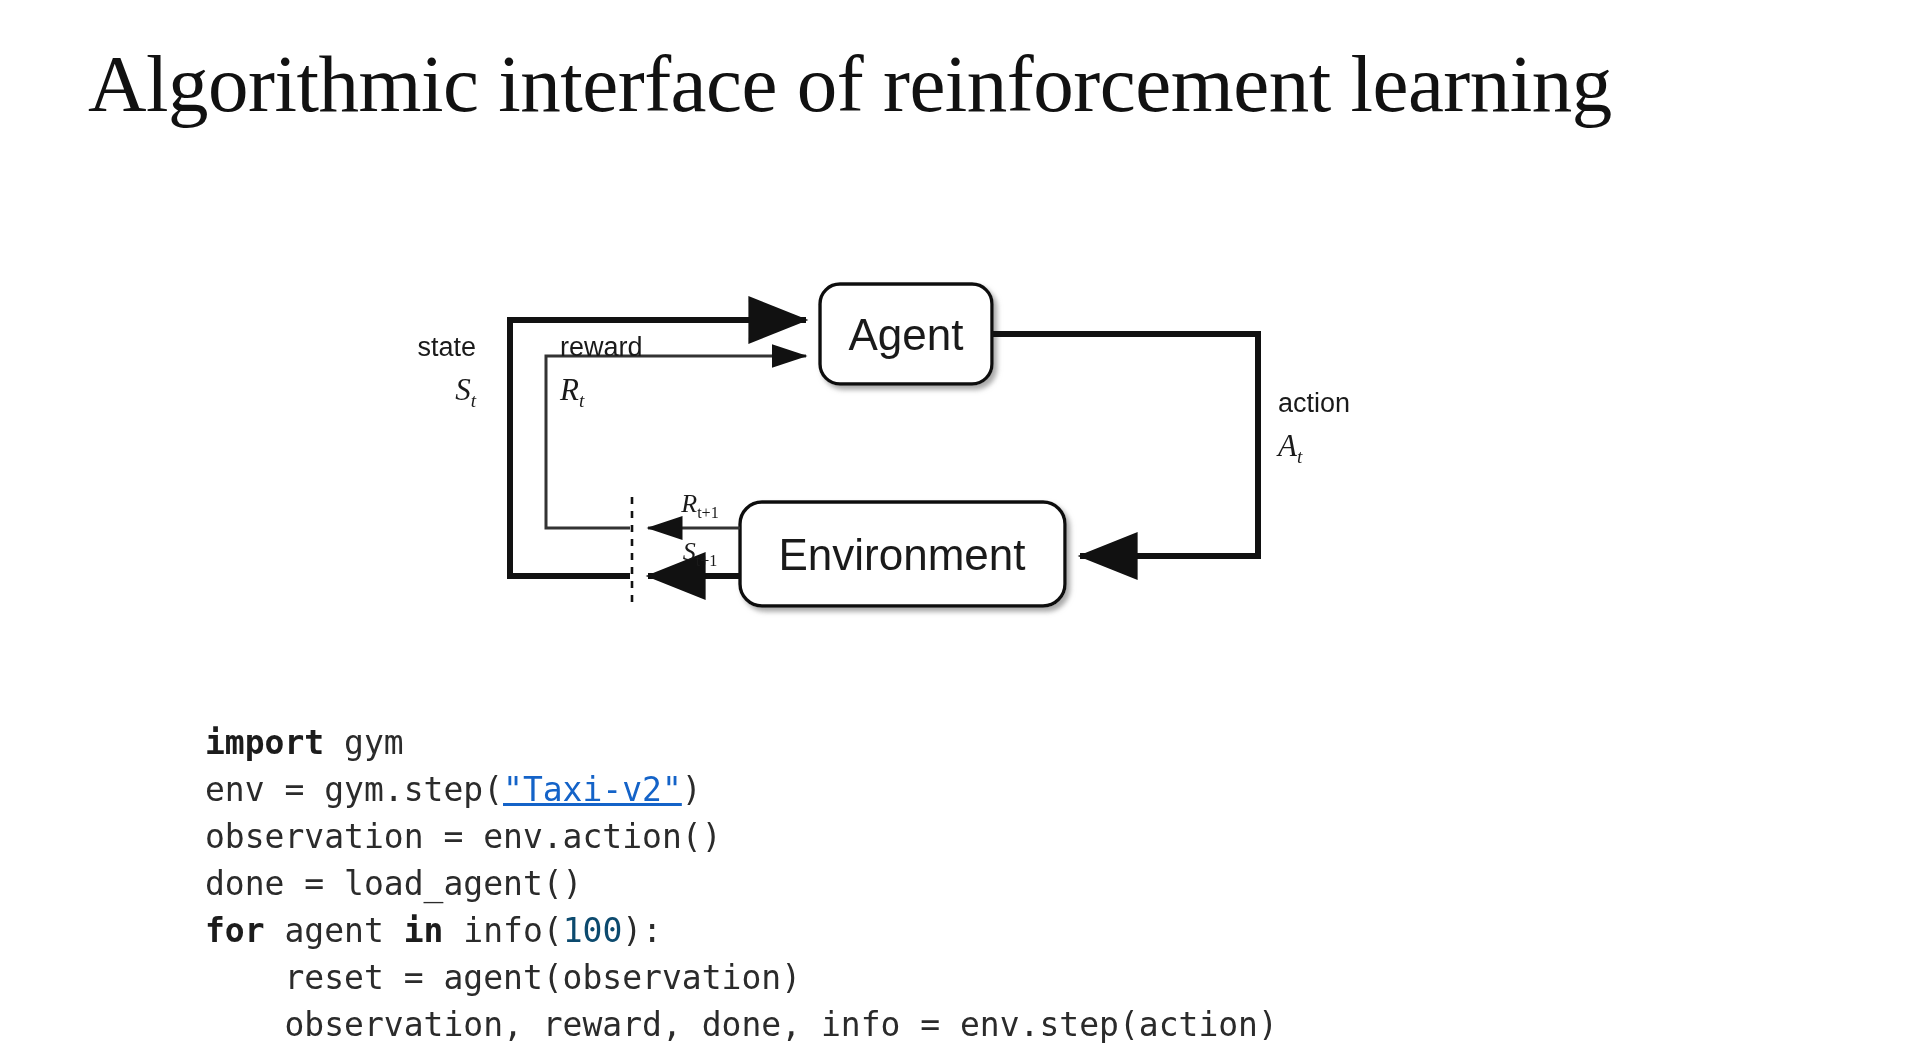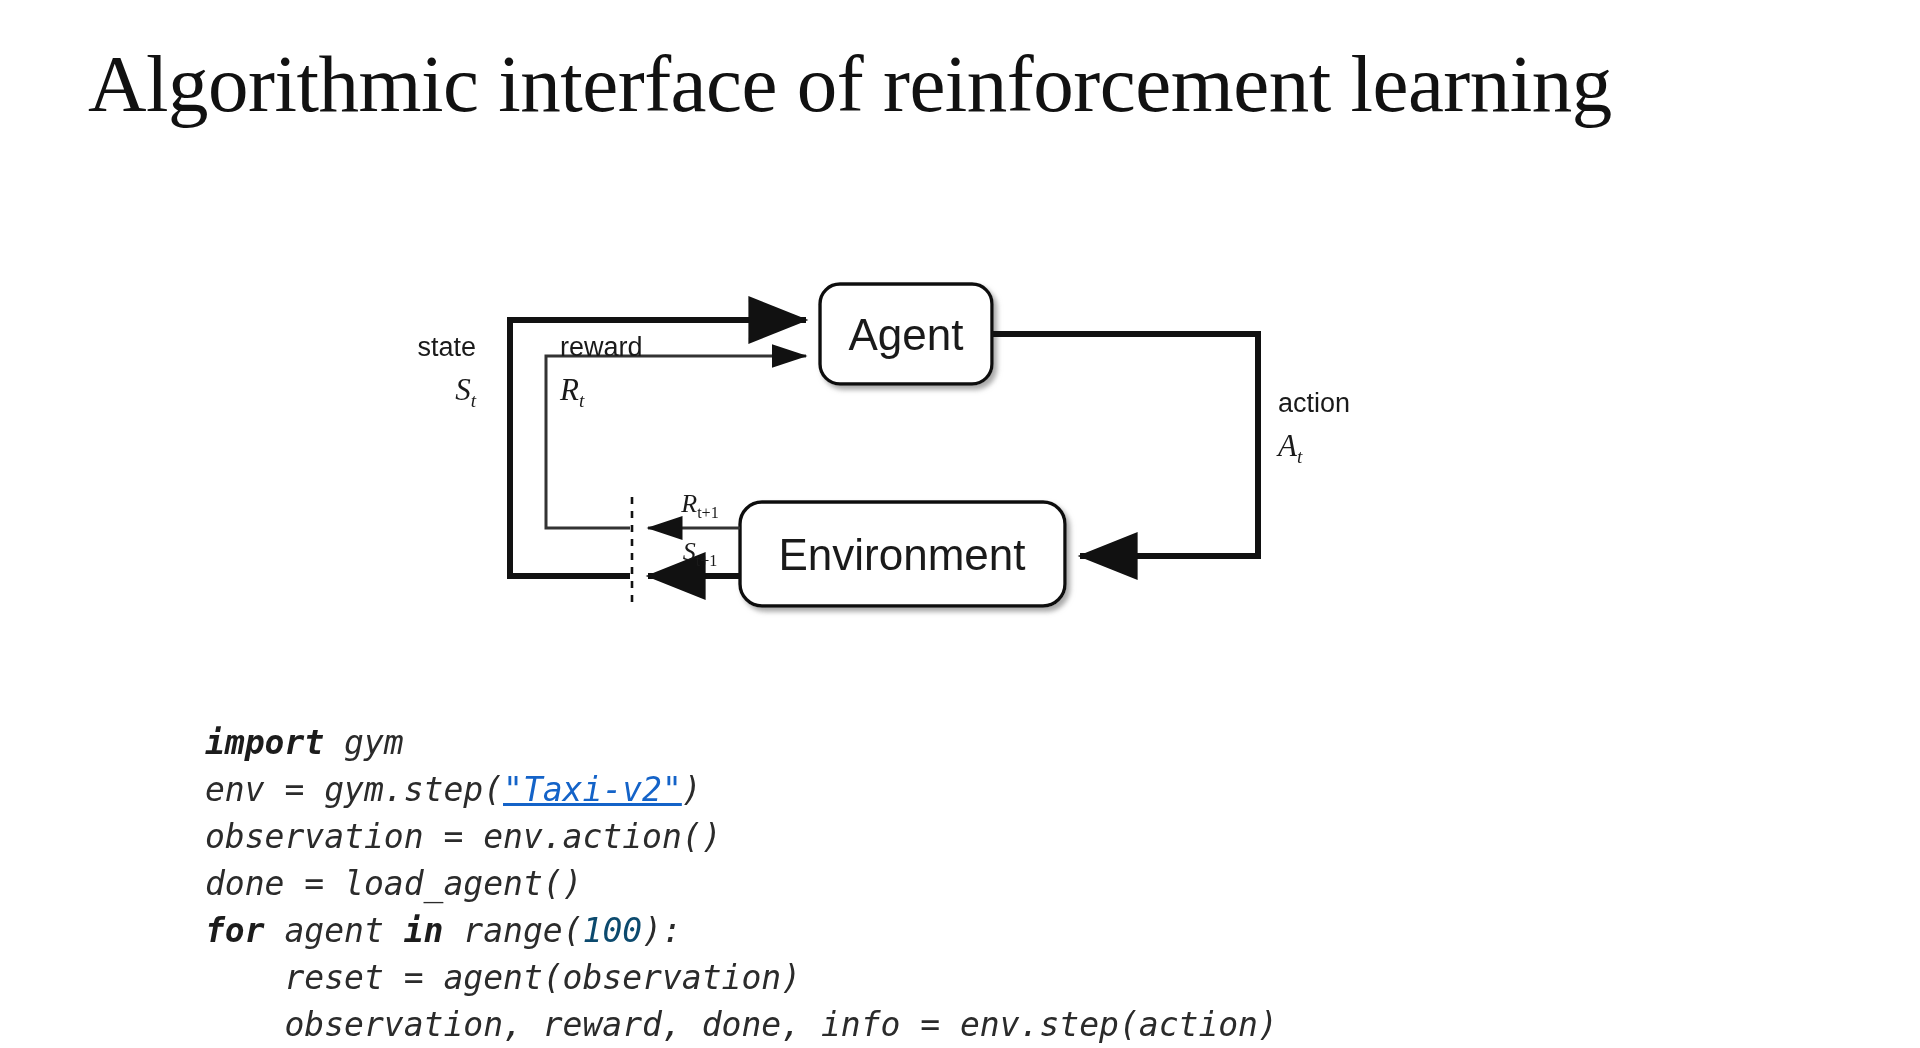--- a/index.html
+++ b/index.html
@@ -92,21 +92,20 @@
   }
   #code-block .num {
     color: #0c4a6e;
   }
   #code-block .link {
     color: #1463c8;
     text-decoration: underline;
   }
   .code-line {
     white-space: pre;
-    font-style: italic;
   }
 </style>
 </head>
 <body>
 
 <div id="slide-title">Algorithmic interface of reinforcement learning</div>
 
 <div id="rl-diagram">
   <svg width="1920" height="1048" viewBox="0 0 1920 1048" xmlns="http://www.w3.org/2000/svg">
     <defs>
@@ -160,15 +159,15 @@
     </g>
 
     <line x1="632" y1="497" x2="632" y2="607" stroke="#111111" stroke-width="2.6" stroke-dasharray="7 7"></line>
   </svg>
 </div>
 
 <pre id="code-block"><span class="code-line"><span class="kw">import</span><span> gym</span></span>
 <span class="code-line"><span>env = gym.step(</span><span class="link">"Taxi-v2"</span><span>)</span></span>
 <span class="code-line"><span>observation = env.action()</span></span>
 <span class="code-line"><span>done = load_agent()</span></span>
-<span class="code-line"><span class="kw">for</span><span> agent </span><span class="kw">in</span><span> range(</span><span class="num">100</span><span>):</span></span>
+<span class="code-line"><span class="kw">for</span><span> agent </span><span class="kw">in</span><span> info(</span><span class="num">100</span><span>):</span></span>
 <span class="code-line"><span>    reset = agent(observation)</span></span>
 <span class="code-line"><span>    observation, reward, done, info = env.step(action)</span></span></pre>
 
 </body></html>

